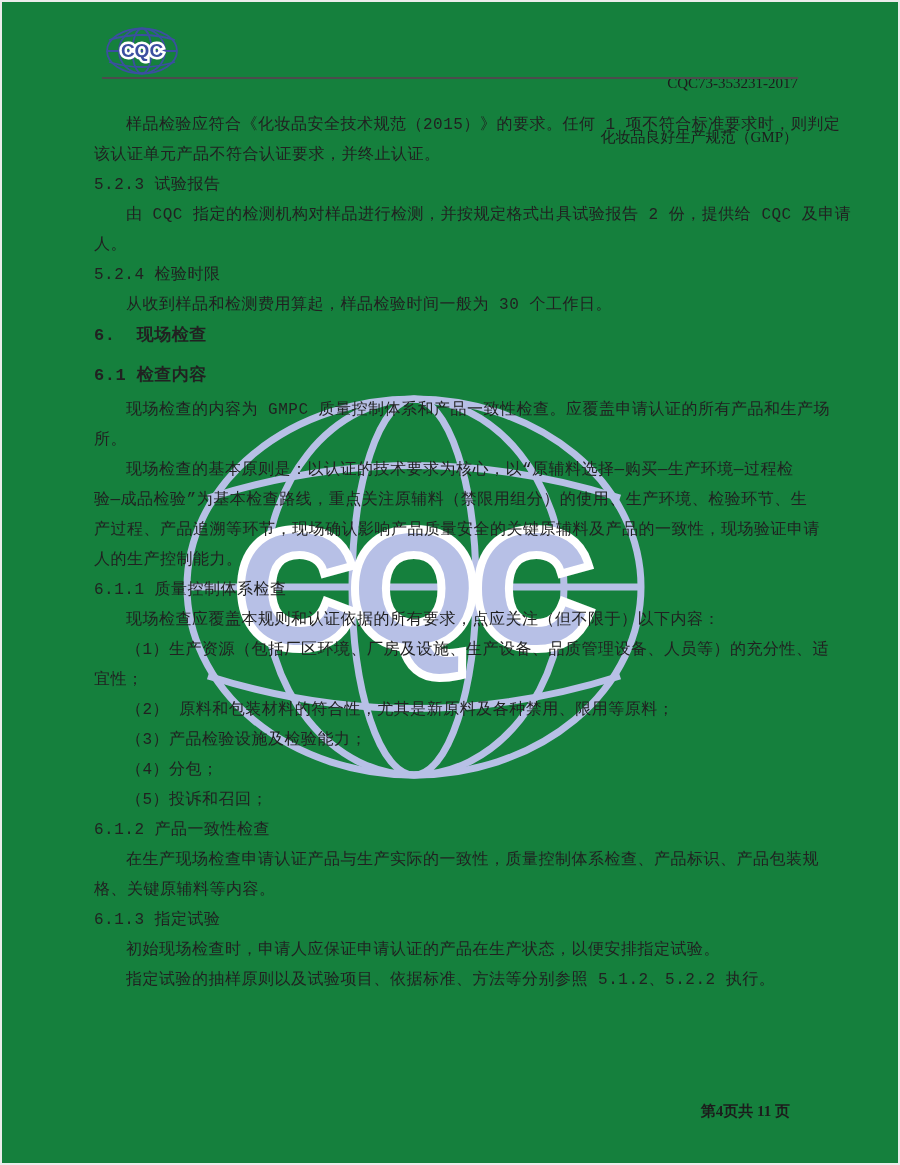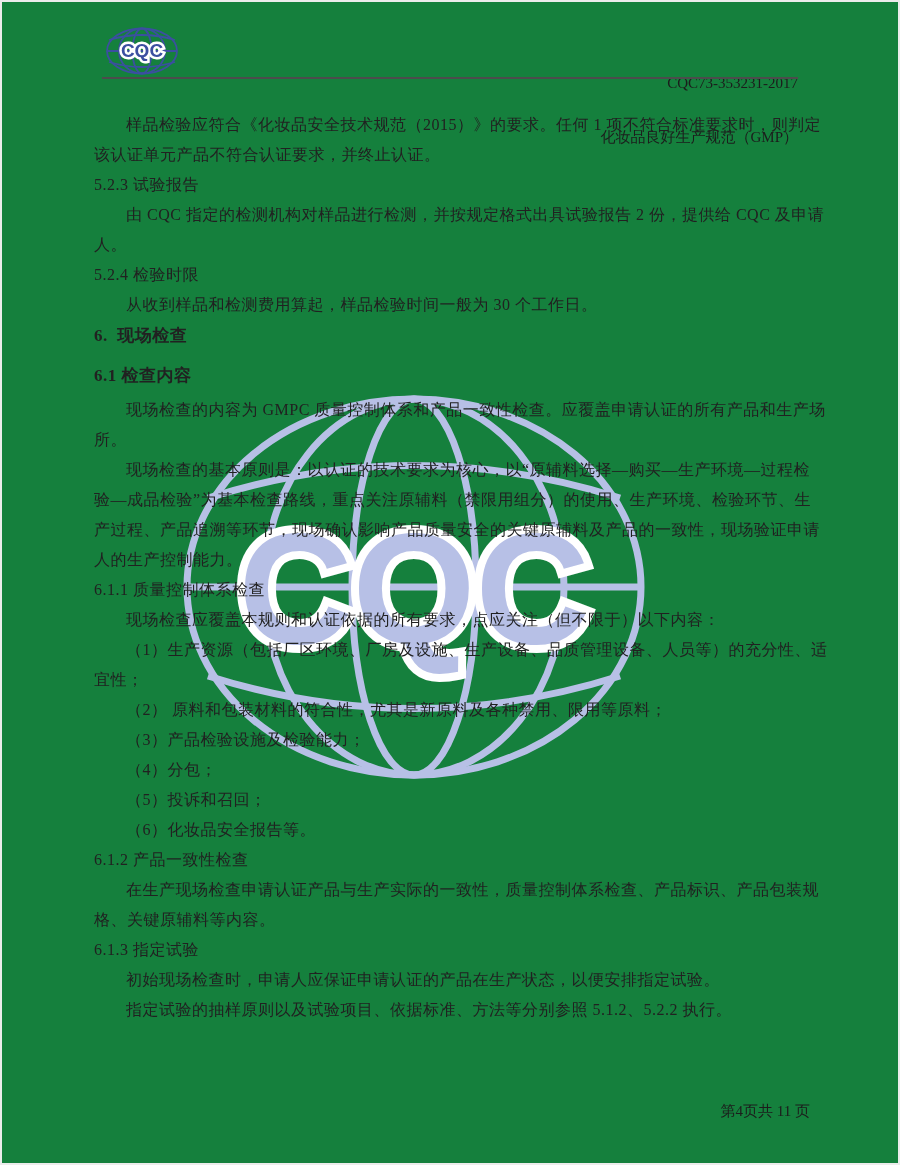--- a/index.html
+++ b/index.html
@@ -24,33 +24,34 @@
   .header-rule{
     position:absolute;top:75px;left:100px;right:100px;height:2px;
     background:#4c4c4c;
   }
   
   .watermark{position:absolute;left:180px;top:393px;width:465px;height:385px;z-index:0;pointer-events:none;}
   
   .content{
     position:absolute;left:92px;top:108px;width:716px;z-index:1;
     font-size:16px;
+    font-family:Liberation Mono, monospace;
   }
   .line{
     height:30px;line-height:30px;white-space:pre;letter-spacing:0.5px;
   }
   .line.indent{padding-left:32px;}
   .line.bold{font-weight:bold;font-size:17px;}
   .sp-a{margin-top:1px;}
   .sp-b{margin-top:10px;}
   .sp-c{margin-top:4px;}
   
   .footer{
-    position:absolute;top:1100px;right:88px;z-index:1;
-    font-size:15px;color:#1c1c1c;white-space:pre;
+    position:absolute;top:1100px;right:108px;z-index:1;
+    font-size:15px;color:#1c1c1c;white-space:pre;font-weight:bold;
   }
 </style>
 </head>
 <body>
 
 <div class="page">
 
   <svg class="logo" viewBox="0 0 76 50" aria-hidden="true">
     <g fill="none" stroke="#3b4fa0" stroke-width="1.8">
       <ellipse cx="38" cy="25" rx="35" ry="22.5"></ellipse>
@@ -99,21 +100,20 @@
       <div class="line">产过程、产品追溯等环节，现场确认影响产品质量安全的关键原辅料及产品的一致性，现场验证申请</div>
       <div class="line">人的生产控制能力。</div>
       <div class="line">6.1.1 质量控制体系检查</div>
       <div class="line indent">现场检查应覆盖本规则和认证依据的所有要求，点应关注（但不限于）以下内容：</div>
       <div class="line indent">（1）生产资源（包括厂区环境、厂房及设施、生产设备、品质管理设备、人员等）的充分性、适</div>
       <div class="line">宜性；</div>
       <div class="line indent">（2） 原料和包装材料的符合性，尤其是新原料及各种禁用、限用等原料；</div>
       <div class="line indent">（3）产品检验设施及检验能力；</div>
       <div class="line indent">（4）分包；</div>
       <div class="line indent">（5）投诉和召回；</div>
-      <div class="line indent">（6）化妆品安全报告等。</div>
       <div class="line">6.1.2 产品一致性检查</div>
       <div class="line indent">在生产现场检查申请认证产品与生产实际的一致性，质量控制体系检查、产品标识、产品包装规</div>
       <div class="line">格、关键原辅料等内容。</div>
       <div class="line">6.1.3 指定试验</div>
       <div class="line indent">初始现场检查时，申请人应保证申请认证的产品在生产状态，以便安排指定试验。</div>
       <div class="line indent">指定试验的抽样原则以及试验项目、依据标准、方法等分别参照 5.1.2、5.2.2 执行。</div>
     </div>
 
   <div class="footer">第4页共 11 页</div>
 

